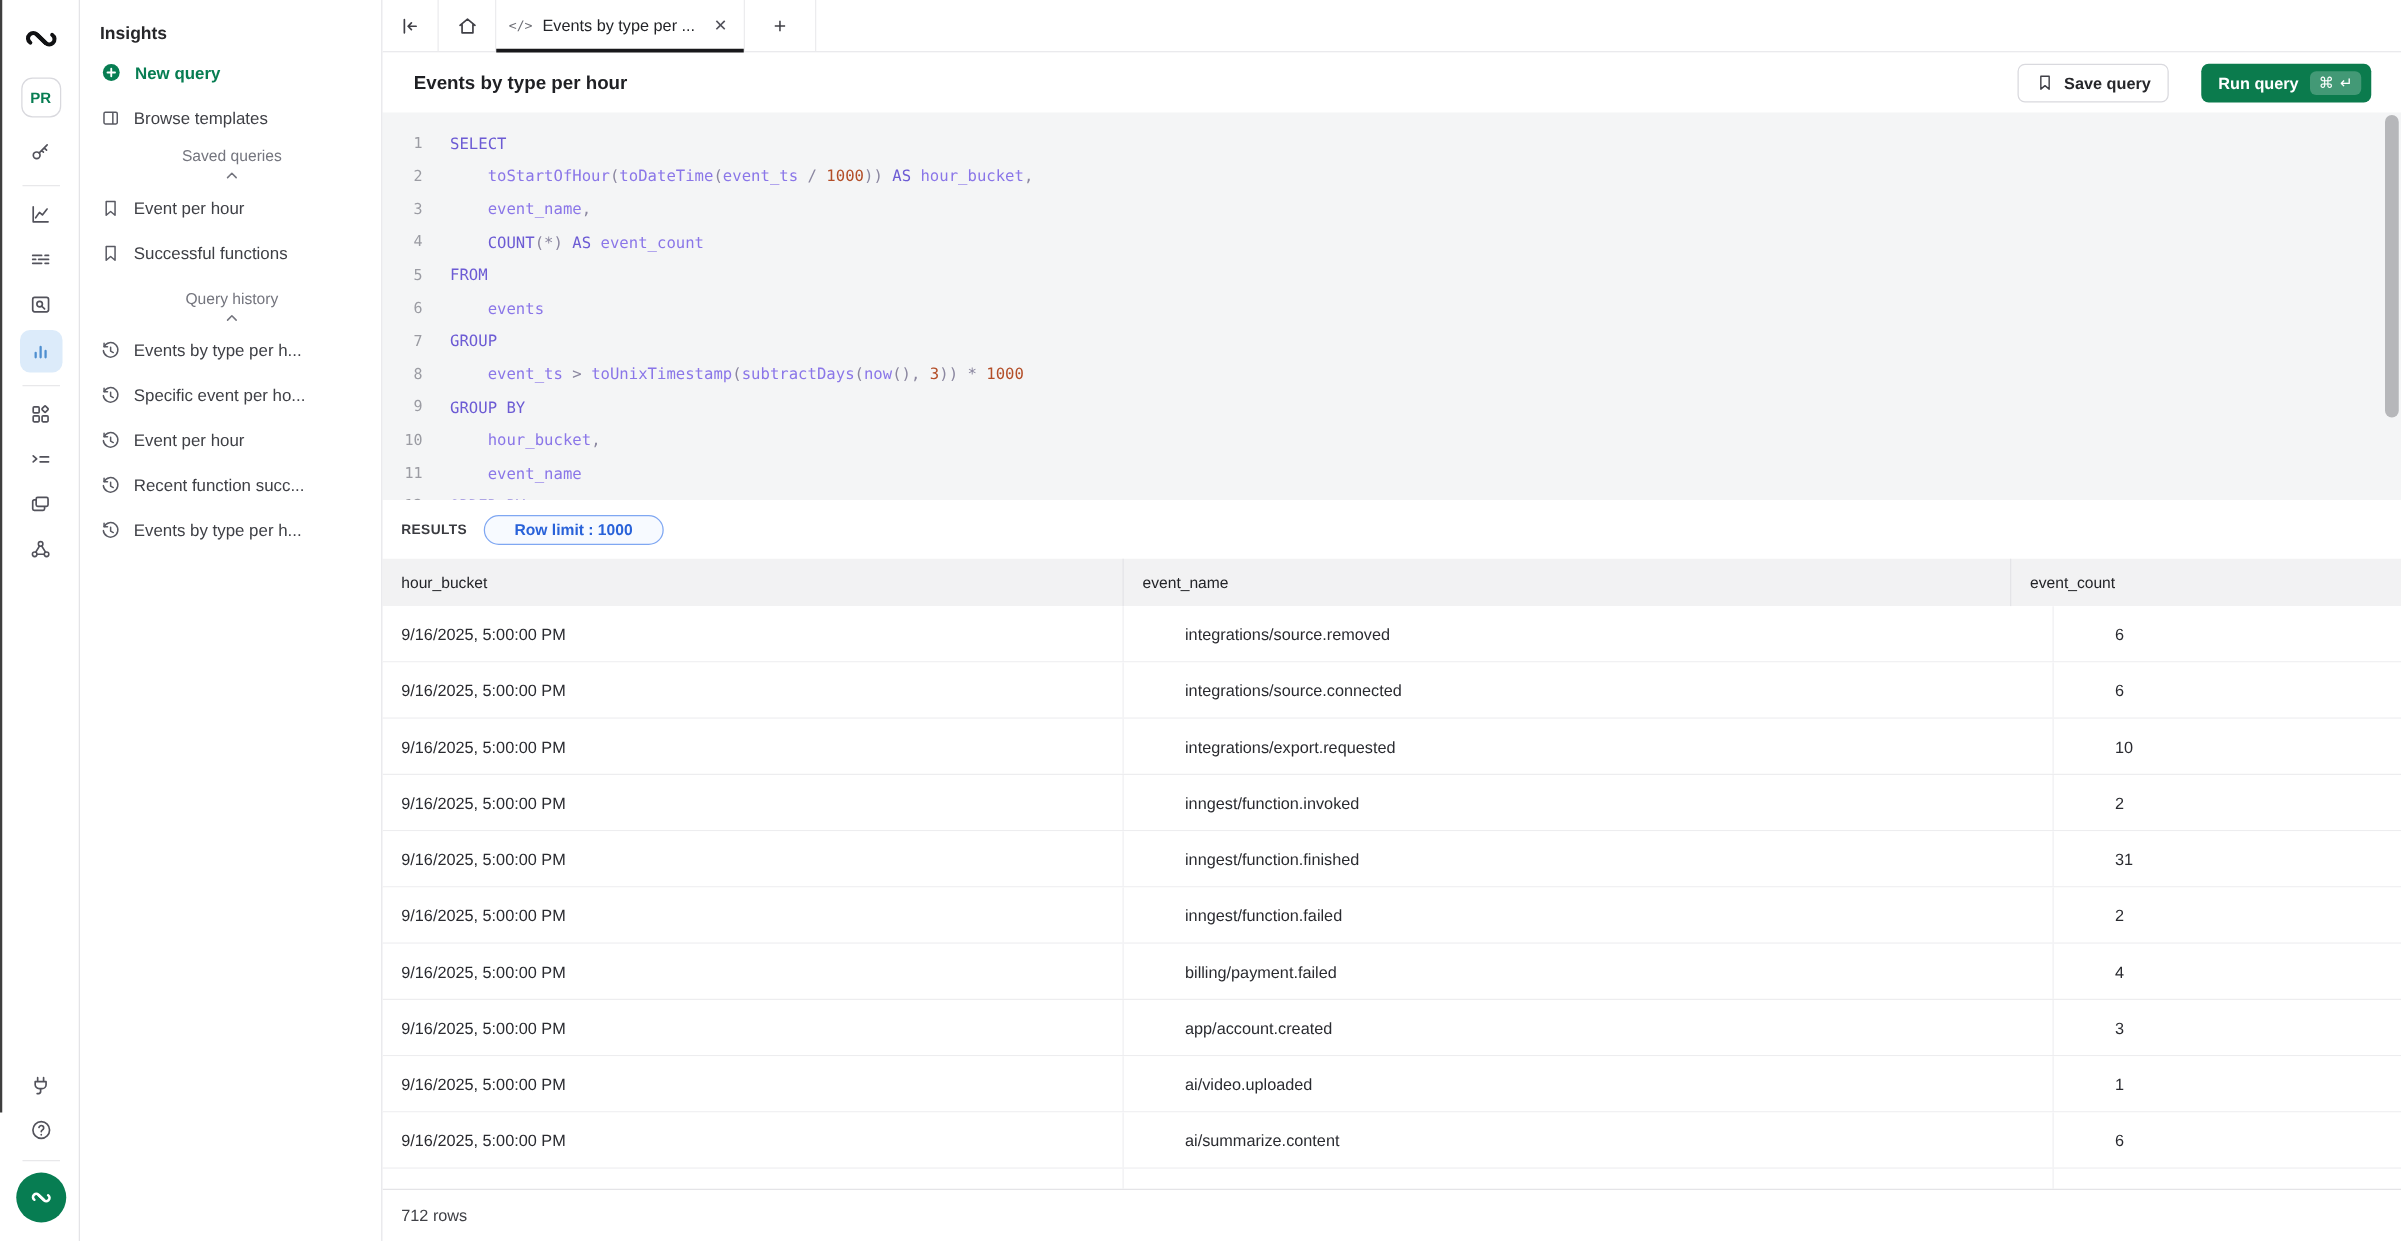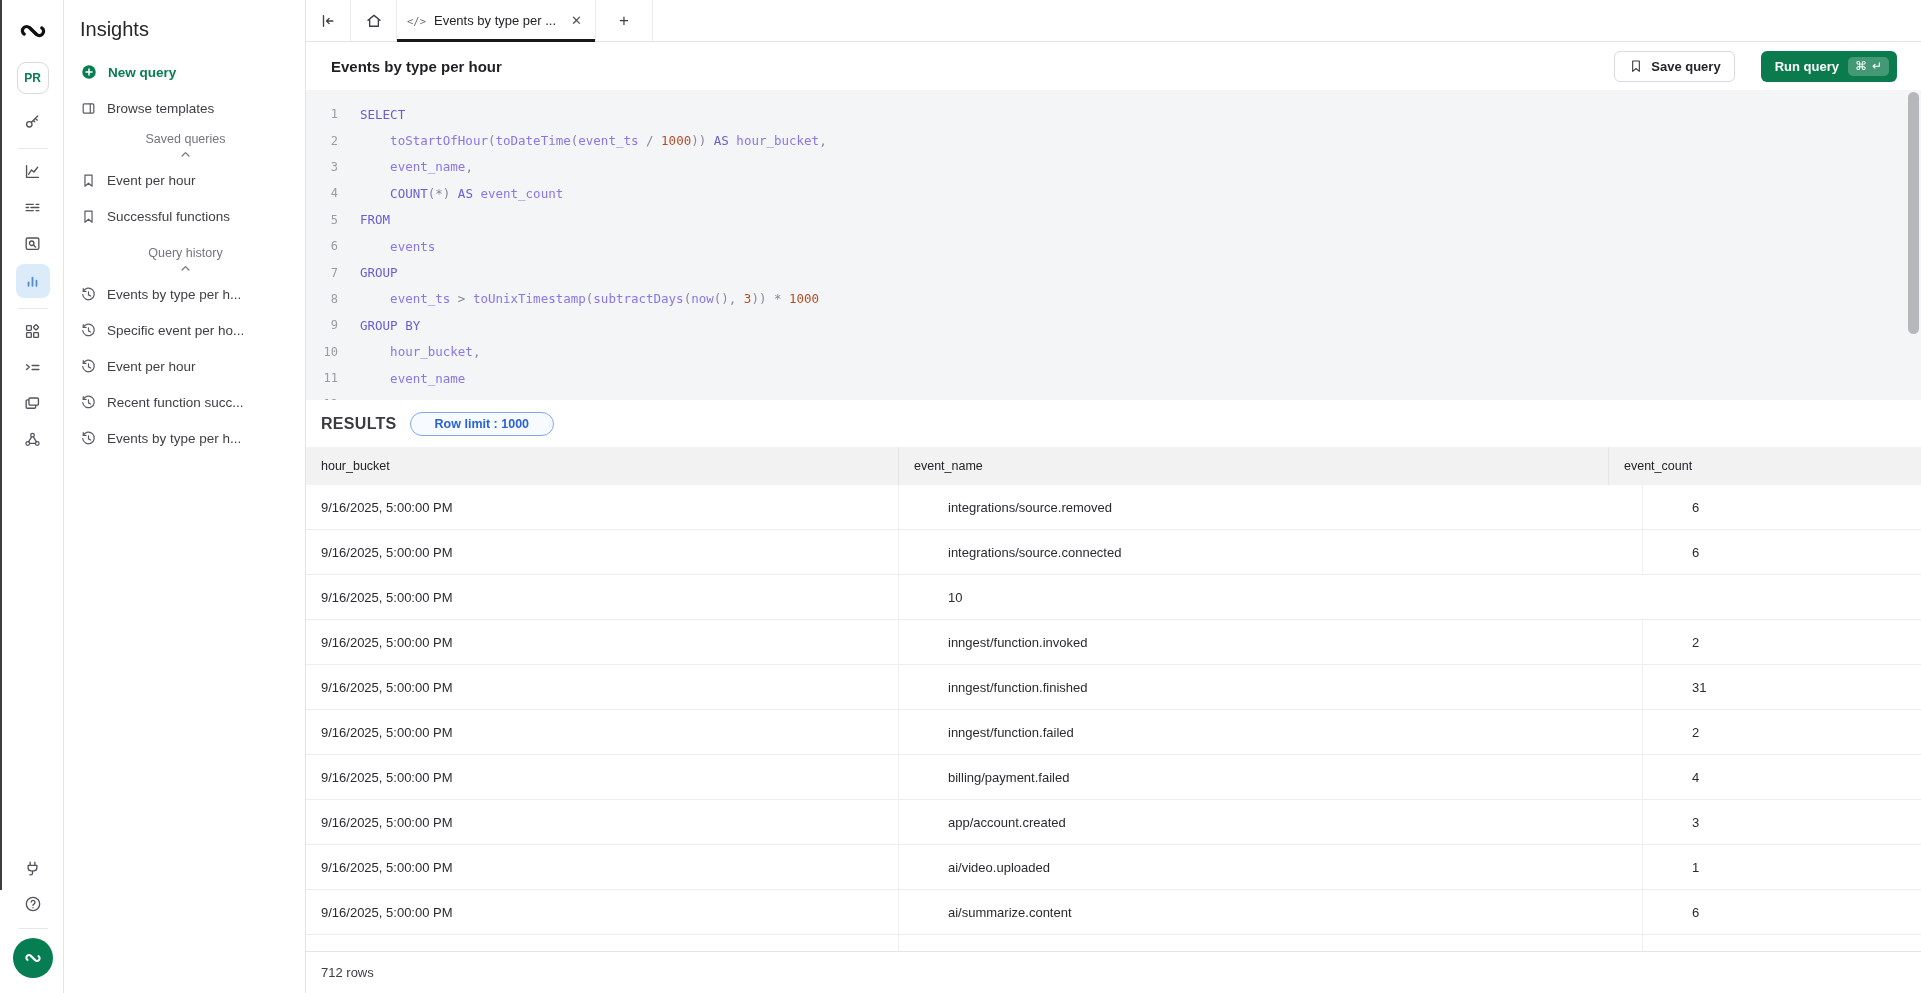--- a/index.html
+++ b/index.html
@@ -34,21 +34,21 @@
   .rail-div.d2{ margin-top:10px; }
   .rail-div.d3{ margin-top:9px; }
   .rail-icon.active{ width:34px; height:34px; background:var(--active-nav-bg); border-radius:8px; }
   .rail-icon.plug{ margin-top:auto; }
   .avatar{ margin-top:9px; width:40px; height:40px; border-radius:50%;
     background:var(--accent-green); display:flex; align-items:center; justify-content:center; cursor:pointer; }
 
   
   .sidebar{ width:242px; flex:none; border-right:1px solid #E4E4E7;
     padding:18px 14px 0 16px; background:#fff; }
-  .sb-title{ font-size:20px; font-weight:400; color:#27272A; height:22px; margin-bottom:14px; }
+  .sb-title{ font-size:14px; font-weight:700; color:#27272A; height:22px; }
   .sb-item{ height:36px; display:flex; align-items:center; gap:10px;
     font-size:13.5px; color:#3F4046; cursor:pointer; white-space:nowrap; }
   .sb-item.green{ color:var(--accent-green); font-weight:600; }
   .sb-section{ height:30px; margin-top:6px; display:flex; align-items:center;
     justify-content:space-between; color:#74757E; font-size:12.5px;flex-direction:column; }
   .sb-section.second{ margin-top:12px; }
   .sb-item svg, .sb-section svg{ flex:none; }
 
   
   .main{ flex:1; min-width:0; display:flex; flex-direction:column; overflow:hidden; }
@@ -89,21 +89,21 @@
   .tk-id{ color:var(--sql-identifier); }
   .tk-num{ color:var(--sql-number); }
   .tk-punct{ color:var(--sql-punct); }
   .tk-plain{ color:#55565E; }
   .ed-scroll{ position:absolute; top:2px; right:2px; width:11px; height:242px;
     background:#B6B7BA; border-radius:7px; }
 
   
   .results-bar{ height:47px; flex:none; display:flex; align-items:center;
     padding-left:15px; gap:13px; background:#fff; }
-  .results-label{ font-size:16px; font-weight:700; letter-spacing:.3px; color:#3A3B40; }
+  .results-label{ font-size:11px; font-weight:700; letter-spacing:.3px; color:#3A3B40; }
   .limit-pill{ height:24px; padding:0 24px; border:1.5px solid #7FA7F2; border-radius:13px;
     color:var(--row-limit-blue); font-size:12.5px; font-weight:600; background:#F7FAFF;
     display:flex; align-items:center; cursor:pointer; }
   .grid-row{ display:grid; grid-template-columns:593px 710px 1fr; align-items:center; }
   .thead{ height:38px; flex:none; background:#F2F2F3; font-size:12.5px; color:#232428; }
   .cell{ padding-left:15px; height:100%; display:flex; align-items:center; overflow:hidden; white-space:nowrap; }
   .thead .cell{ border-right:1px solid #E4E4E7; }
   .thead .cell:last-child{ border-right:none; }
   .trow{ height:45px; flex:none; border-bottom:1px solid #EDEDEF; font-size:13px; color:#2A2B30; background:#fff;gap:34px; }
   .trow .cell{ border-right:1px solid #F0F0F2; }
@@ -408,20 +408,21 @@
         <div class="cell">integrations/source.removed</div>
         <div class="cell">6</div>
       </div>
       <div class="trow grid-row">
         <div class="cell">9/16/2025, 5:00:00 PM</div>
         <div class="cell">integrations/source.connected</div>
         <div class="cell">6</div>
       </div>
       <div class="trow grid-row">
         <div class="cell">9/16/2025, 5:00:00 PM</div>
+        <div class="cell">integrations/export.requested</div>
         <div class="cell">10</div>
       </div>
       <div class="trow grid-row">
         <div class="cell">9/16/2025, 5:00:00 PM</div>
         <div class="cell">inngest/function.invoked</div>
         <div class="cell">2</div>
       </div>
       <div class="trow grid-row">
         <div class="cell">9/16/2025, 5:00:00 PM</div>
         <div class="cell">inngest/function.finished</div>

